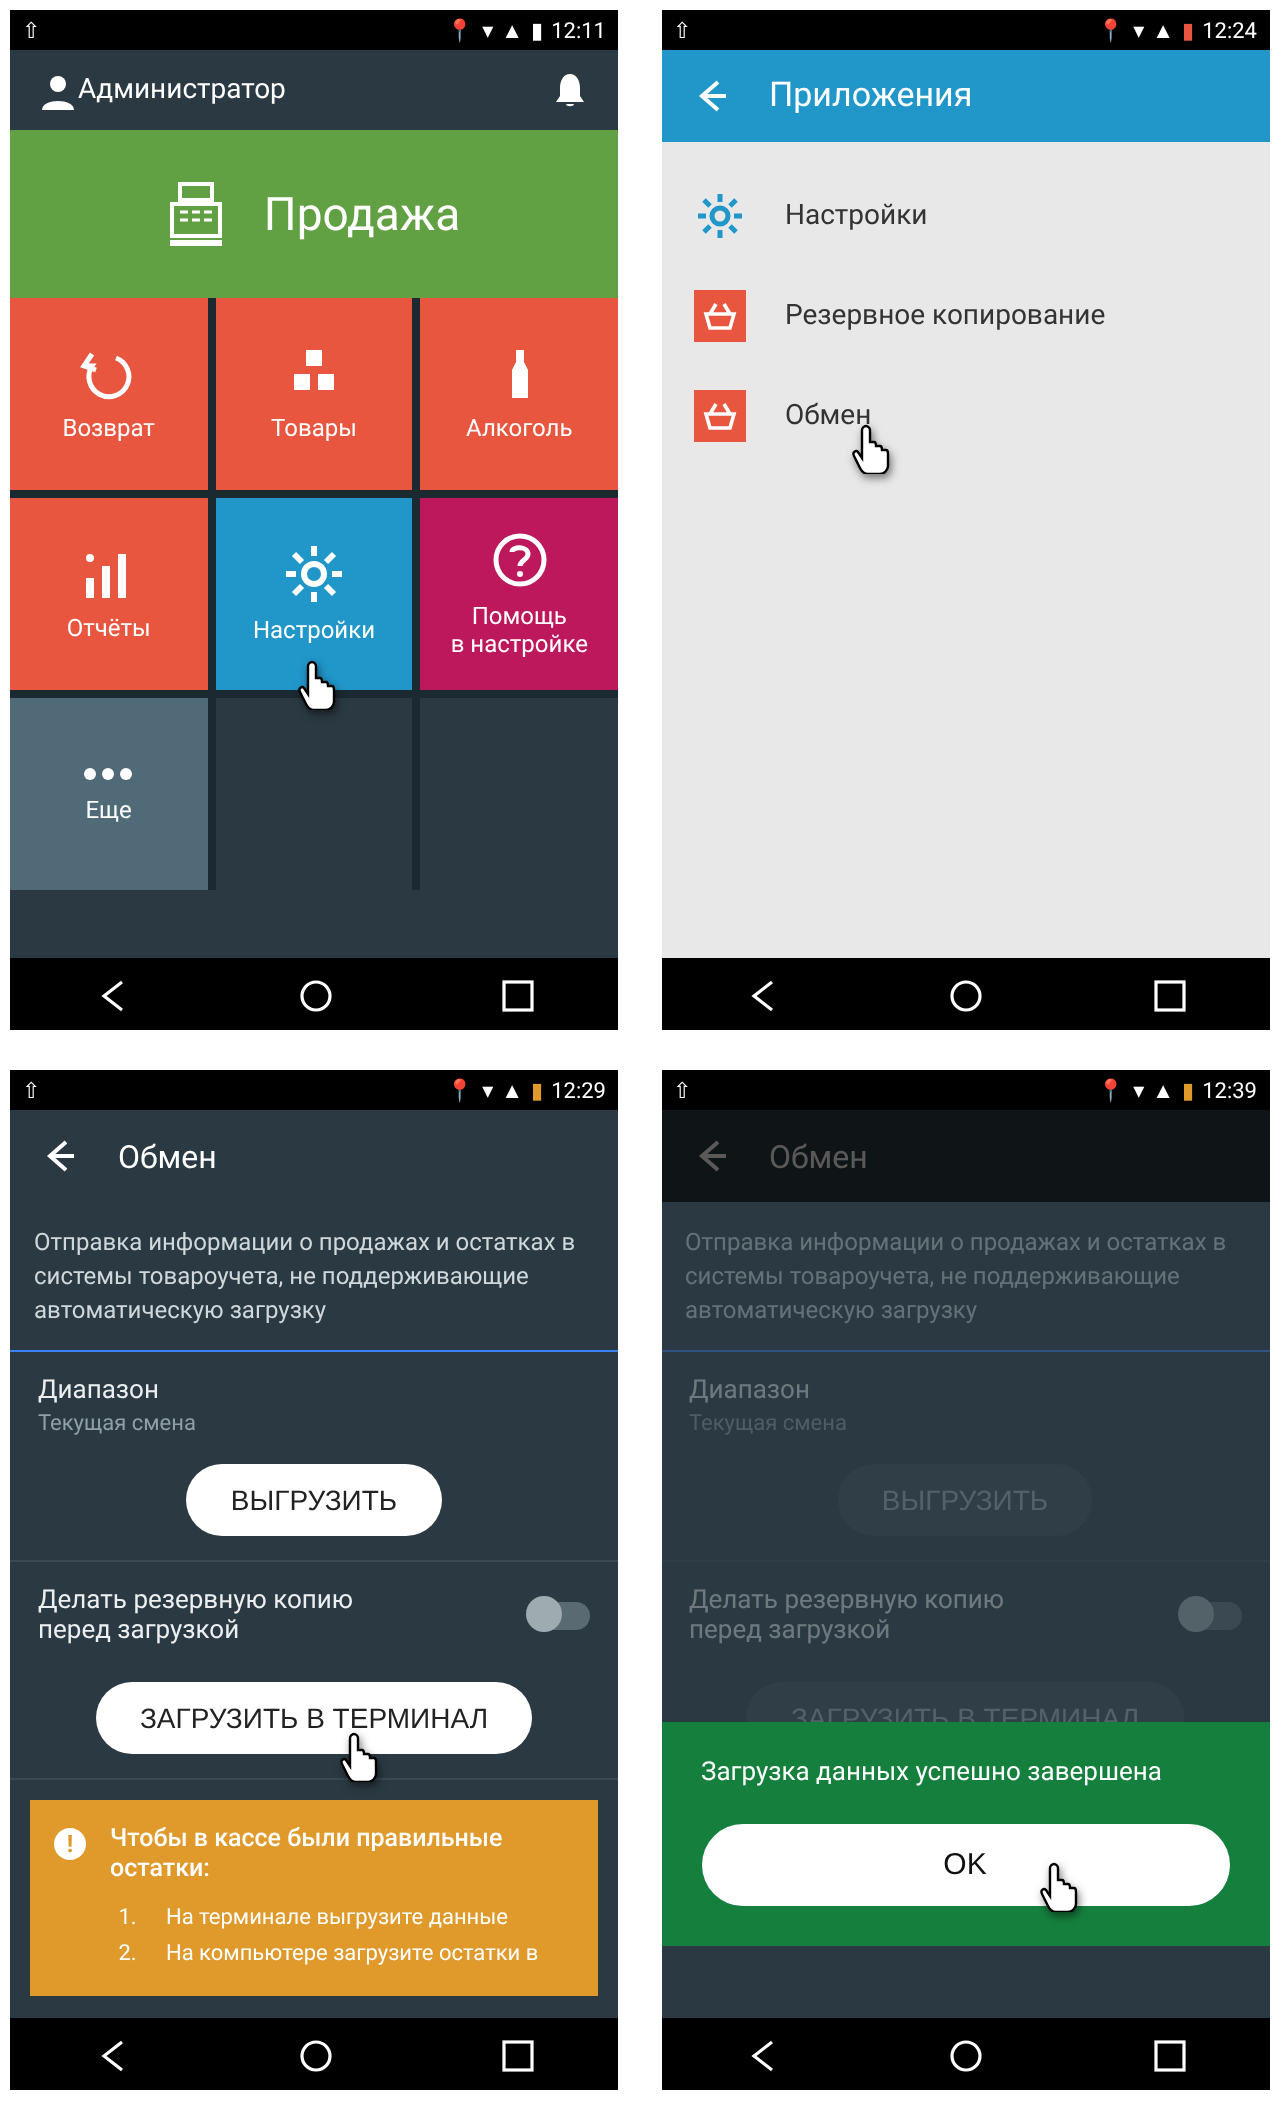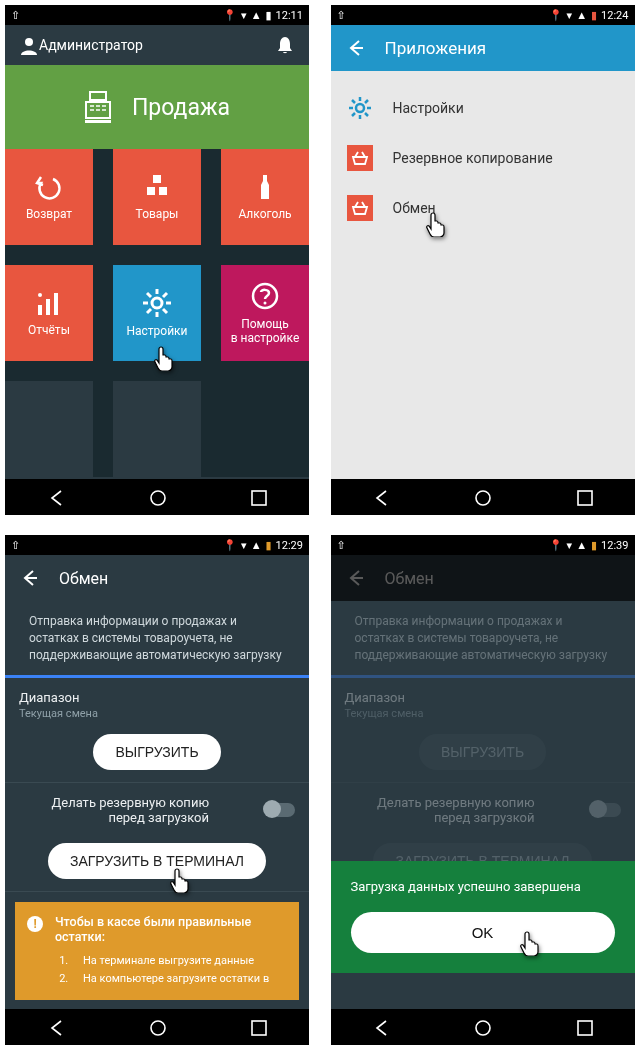--- a/index.html
+++ b/index.html
@@ -8,43 +8,43 @@
   .phone { width: 304px; height: 510px; background: #000; position: relative; overflow: hidden; }
   .statusbar { height: 20px; background: #000; color: #fff; display: flex; align-items: center; justify-content: space-between; padding: 0 6px; font-size: 11px; }
   .statusbar .left, .statusbar .right { display: flex; align-items: center; gap: 4px; }
   .navbar { position: absolute; bottom: 0; left: 0; right: 0; height: 36px; background: #000; display: flex; justify-content: space-around; align-items: center; }
   .navbtn { width: 18px; height: 18px; }
 
   
   .p1-header { height: 40px; background: #2b3a42; display: flex; align-items: center; justify-content: space-between; padding: 0 14px; color: #fff; font-size: 14px; }
   .p1-user { display: flex; align-items: center; gap: 0; }
   .p1-sale { height: 84px; background: #62a044; display: flex; align-items: center; justify-content: center; gap: 20px; color: #fff; font-size: 23px; font-weight: 400; }
-  .p1-tiles { display: grid; grid-template-columns: repeat(3, 1fr); grid-auto-rows: 96px; gap: 20px; background: #1a2a30; }
+  .p1-tiles { display: grid; grid-template-columns: repeat(3, 1fr); grid-auto-rows: 96px; gap: 4px; background: #1a2a30; }
   .tile { display: flex; flex-direction: column; align-items: center; justify-content: center; gap: 6px; color: #fff; font-size: 12px; cursor: pointer; text-align:center; padding: 4px; }
   .tile-orange { background: #e8563f; }
   .tile-blue { background: #2196c9; }
   .tile-dark { background: #be185d; }
   .tile-slate { background: #506a78; }
   .p1-rest { background: #2b3a42; height: 138px; }
 
   
   .p2-header { height: 46px; background: #2196c9; display: flex; align-items: center; gap: 20px; padding: 0 14px; color: #fff; font-size: 17px; }
   .p2-body { background: #e8e8e8; height: 408px; padding-top: 12px; }
   .p2-item { display: flex; align-items: center; gap: 20px; padding: 12px 16px; font-size: 14px; color: #333; cursor: pointer; position: relative; }
   .p2-icon { width: 26px; height: 26px; display:flex; align-items:center; justify-content:center; }
 
   
   .p3-header { height: 46px; background: #2b3a42; display: flex; align-items: center; gap: 20px; padding: 0 14px; color: #fff; font-size: 16px; }
   .p3-body { background: #2b3a42; color: #cfd8dc; height: 408px; font-size: 12px; position: relative; }
-  .p3-desc { padding: 12px 24px; line-height: 1.4; border-bottom: 3px solid #3b82f6; }
+  .p3-desc { padding: 12px 12px; line-height: 1.4; border-bottom: 1px solid #3b82f6; }
   .p3-section { padding: 12px 14px; border-bottom: 1px solid #3a4a52; }
   .p3-label { font-size: 13px; color: #eceff1; }
   .p3-sub { font-size: 11px; color: #8fa0a8; margin-top: 2px; }
   .pill-btn { background: #fff; color: #222; border-radius: 22px; padding: 10px 22px; font-size: 14px; font-weight: 500; display: inline-block; text-align: center; border: none; cursor: pointer; }
-  .p3-toggle-row { display: flex; justify-content: space-between; align-items: center; text-align: right; }
+  .p3-toggle-row { display: flex; justify-content: space-between; align-items: center; }
   .p3-banner { background: #df9a2b; margin: 10px 10px 0 10px; padding: 12px 12px 12px 40px; color: #fff; position: relative; }
   .p3-banner-title { font-size: 12.5px; font-weight: 500; margin-bottom: 8px; }
   .p3-banner ol { list-style: decimal; padding-left: 16px; font-size: 11px; line-height: 1.6; }
   .p3-banner-icon { position: absolute; left: 12px; top: 14px; width: 16px; height: 16px; background: #fff; border-radius: 50%; display:flex; align-items:center; justify-content:center; color:#df9a2b; font-size:12px; font-weight:bold; }
   .toast { position: absolute; bottom: 36px; left: 0; right: 0; background: #15803d; padding: 18px 20px 20px 20px; }
   .toast-msg { color: #fff; font-size: 13px; margin-bottom: 18px; }
   .toast-btn { background: #fff; color: #111; border-radius: 22px; width: 100%; padding: 12px 0; font-size: 15px; font-weight: 500; border: none; cursor: pointer; }
 
   .pointer { position: absolute; width: 22px; height: 26px; pointer-events: none; filter: drop-shadow(1px 2px 2px rgba(0,0,0,0.5)); }
   .switch-off { width: 30px; height: 14px; background: #5a6a72; border-radius: 7px; position: relative; }
@@ -163,20 +163,28 @@
           </svg>
       </div>
       <div class="tile tile-dark">
         <svg width="30" height="30">
             <circle cx="15" cy="15" r="12" fill="none" stroke="#fff" stroke-width="2.5"></circle>
             <path d="M11 11 C11 8 19 8 19 12 C19 15 15 15 15 18" fill="none" stroke="#fff" stroke-width="2.5"></path>
             <circle cx="15" cy="22" r="1.5" fill="#fff"></circle>
           </svg>
         <div style="line-height:1.2"><span>Помощь</span><br><span>в настройке</span></div>
       </div>
+      <div class="tile tile-slate">
+        <svg width="28" height="10">
+            <circle cx="5" cy="5" r="3" fill="#fff"></circle>
+            <circle cx="14" cy="5" r="3" fill="#fff"></circle>
+            <circle cx="23" cy="5" r="3" fill="#fff"></circle>
+          </svg>
+        <span>Еще</span>
+      </div>
       <div class="tile" style="background:#2b3a42"></div>
       <div class="tile" style="background:#2b3a42"></div>
     </div>
     <div class="p1-rest"></div>
     <div class="navbar">
       <svg class="navbtn">
           <use href="#nav-back"></use>
         </svg>
       <svg class="navbtn">
           <use href="#nav-home"></use>

